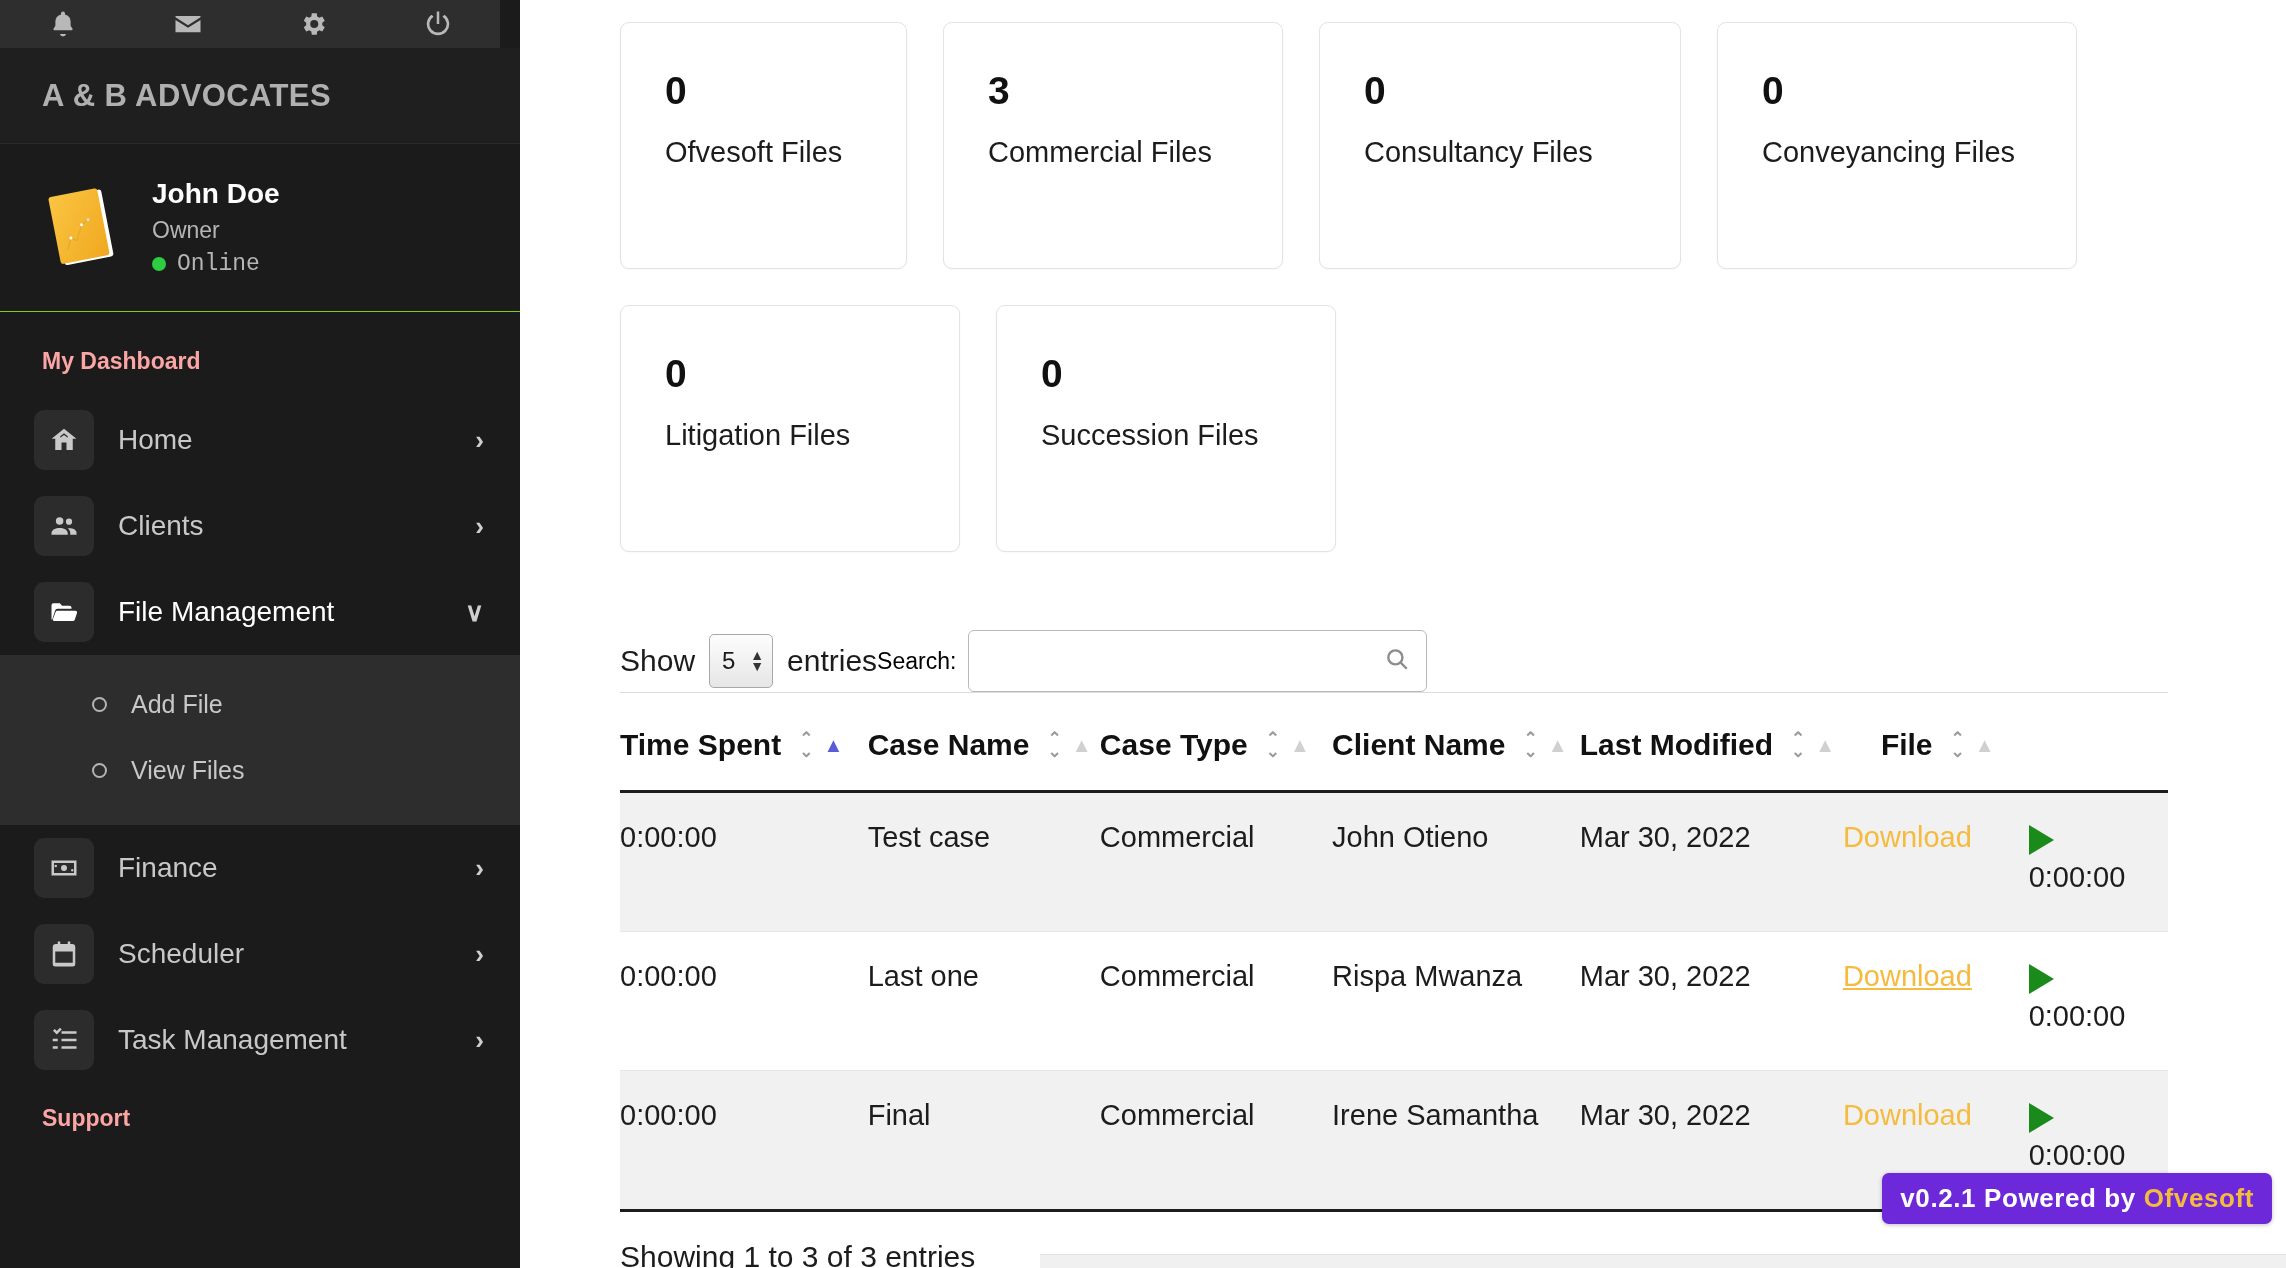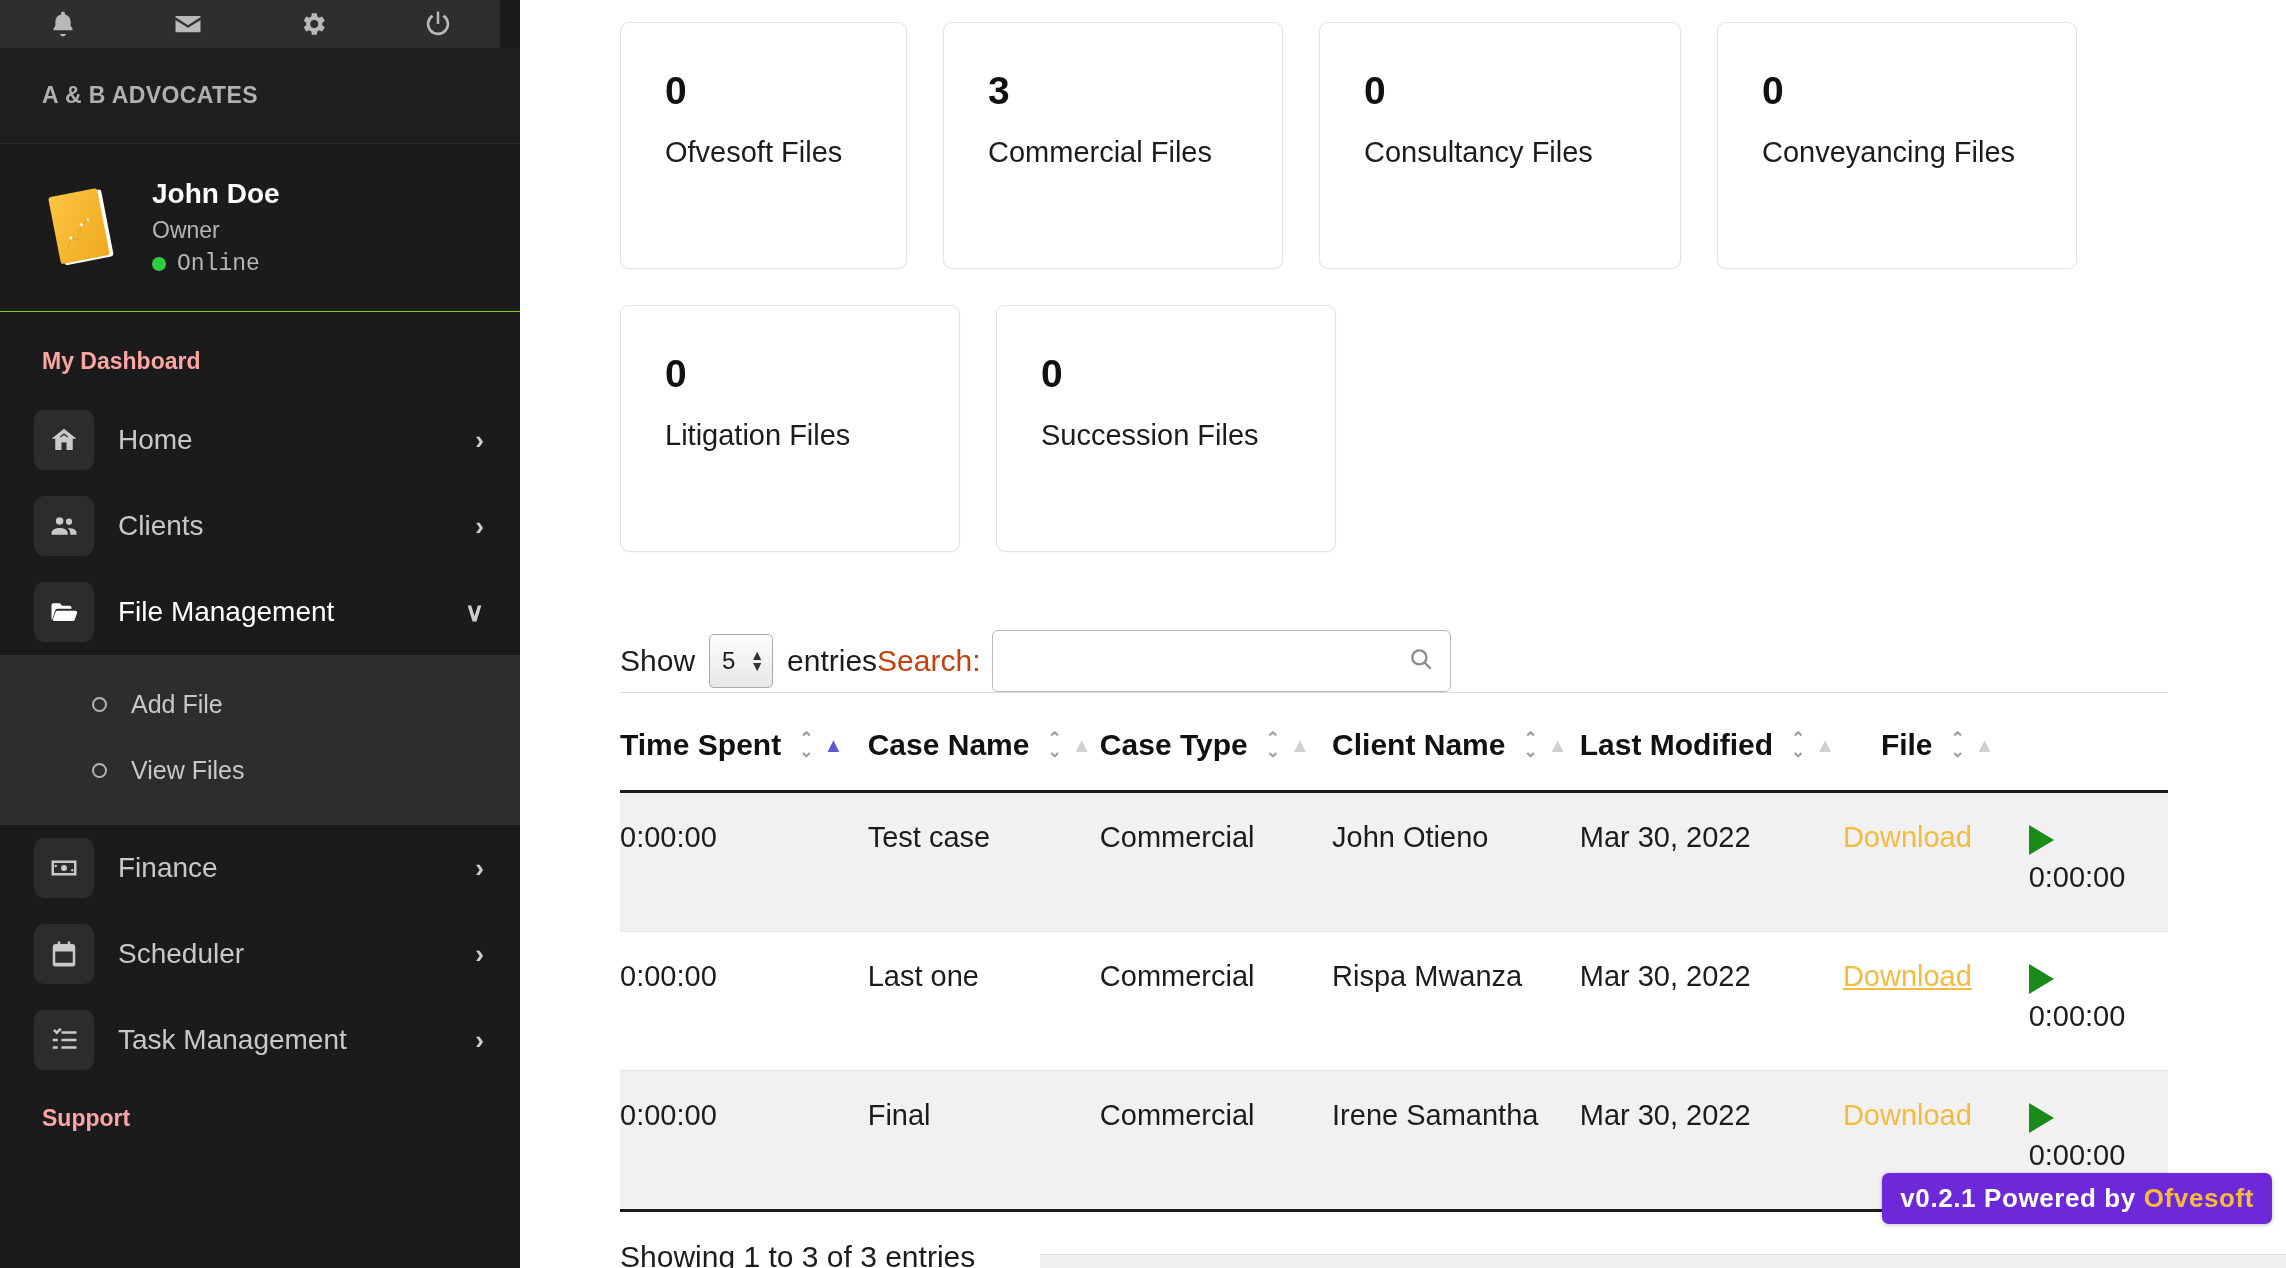--- a/index.html
+++ b/index.html
@@ -30,21 +30,21 @@
   }
   .topbar .tb-icon svg { width: 30px; height: 30px; fill: #b8b8b8; }
 
   .brand {
     height: 96px; display: flex; align-items: center;
     padding-left: 42px;
     background: #1f1f1f;
     border-bottom: 1px solid #2a2a2a;
   }
   .brand-text {
-    color: #b0b0b0; font-size: 23px; font-weight: bold; letter-spacing: .4px;
+    color: #b0b0b0; font-size: 31px; font-weight: bold; letter-spacing: .4px;
   }
 
   .profile {
     height: 168px; display: flex; align-items: center;
     padding: 0 0 0 38px; gap: 22px;
     background: #1b1b1b;
     border-bottom: 1px solid #84cc16;
   }
   .avatar { width: 92px; height: 92px; position: relative; }
   .avatar svg { width: 92px; height: 92px; }
@@ -119,21 +119,21 @@
     border: 1px solid #a8a8a8; border-radius: 5px;
     background: linear-gradient(#fdfdfd, #e6e6e6);
     display: flex; align-items: center; justify-content: space-between;
     padding: 0 8px 0 12px; cursor: pointer;
   }
   .len-value { font-size: 24px; color: #1c1c1c; }
   .spin { display: flex; flex-direction: column; line-height: 0; gap: 2px; }
   .spin i { font-style: normal; font-size: 14px; color: #333; line-height: 9px; }
 
   .dt-filter { display: flex; align-items: center; gap: 12px; }
-  .dt-filter-label { font-size: 30px; color: #c2410c; }
+  .dt-filter-label { font-size: 23px; color: #000000; }
   .search-box {
     width: 459px; height: 62px;
     border: 1px solid #b9b9b9; border-radius: 6px;
     background: #fff; position: relative;
     display: flex; align-items: center;
   }
   .search-box input {
     border: 0; outline: 0; width: 100%; height: 100%;
     padding: 0 54px 0 14px; font-size: 26px; background: transparent;
     font-family: "Liberation Sans", sans-serif;

